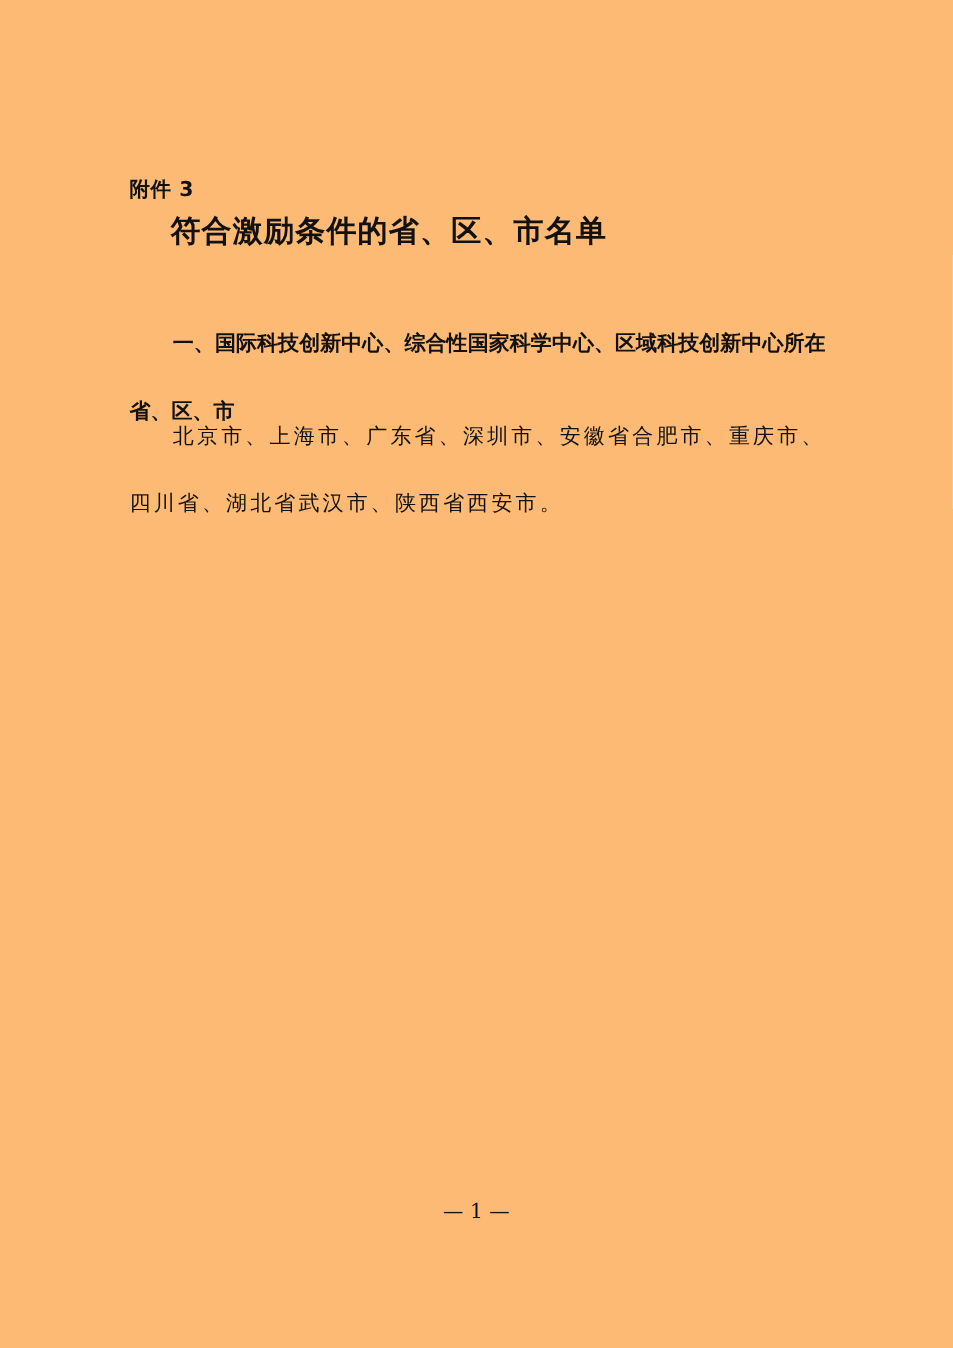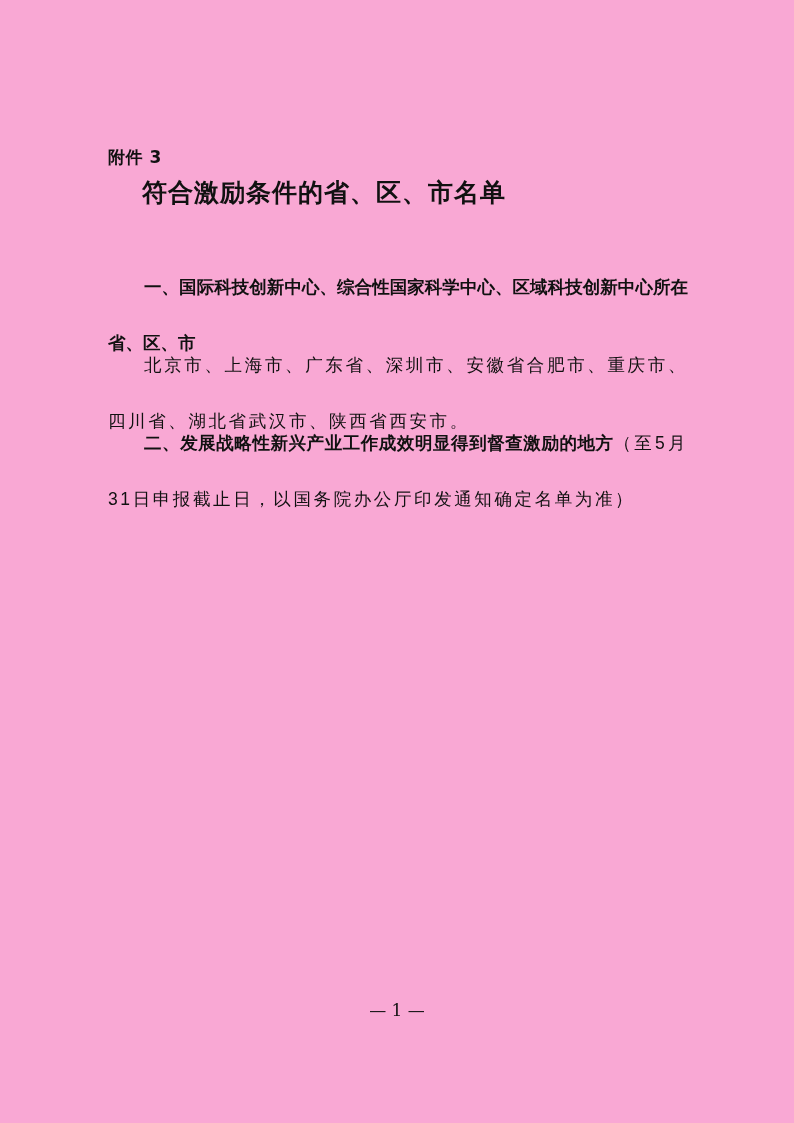--- a/index.html
+++ b/index.html
@@ -1,34 +1,31 @@
 <!DOCTYPE html>
 <html><head>
 <meta charset="utf-8">
 <style>
   html, body { margin:0; padding:0; background:#ffffff; }
   body { width:794px; height:1123px; position:relative; overflow:hidden; color:#111; }
-  .page { position:absolute; left:0; top:0; width:794px; height:1123px; background:#f9a8d4; }
+  .page { position:absolute; left:0; top:0; width:794px; height:1123px; background:#fdba74; }
   .attach { position:absolute; left:108px; top:146px; font-family:"DejaVu Sans", sans-serif; font-size:17px; font-weight:bold; letter-spacing:0.5px; }
   .title { position:absolute; left:0; width:648px; top:176px; text-align:center; font-family:"DejaVu Serif", serif; font-size:25px; font-weight:bold; letter-spacing:1px; }
   .para { position:absolute; left:108px; width:580px; font-size:17.5px; line-height:56px; text-align:justify; text-align-last:left; }
   .bold { font-family:"DejaVu Sans", sans-serif; font-weight:bold; }
-  .normal { font-family:Liberation Sans, sans-serif; font-weight:normal; letter-spacing:2.6px; }
+  .normal { font-family:Liberation Mono, monospace; font-weight:normal; letter-spacing:2.6px; }
   .indent { text-indent:36px; }
   .footer { position:absolute; left:0; width:794px; top:1000px; text-align:center; font-family:"DejaVu Serif", serif; font-size:17px; }
 </style>
 </head>
 <body>
 
 <div class="page">
   <div class="attach">附件 3</div>
   <div class="title">符合激励条件的省、区、市名单</div>
 
   <div class="para bold indent" style="top:259px;">一、国际科技创新中心、综合性国家科学中心、区域科技创新中心所在省、区、市</div>
   <div class="para normal indent" style="top:337px;">北京市、上海市、广东省、深圳市、安徽省合肥市、重庆市、四川省、湖北省武汉市、陕西省西安市。</div>
 
-  <div class="para indent" style="top:415px;">
-    <span class="bold">二、发展战略性新兴产业工作成效明显得到督查激励的地方</span><span class="normal">（至5月31日申报截止日，以国务院办公厅印发通知确定名单为准）</span>
-  </div>
 
 
   <div class="footer">— 1 —</div>
 </div>
 
 </body></html>

